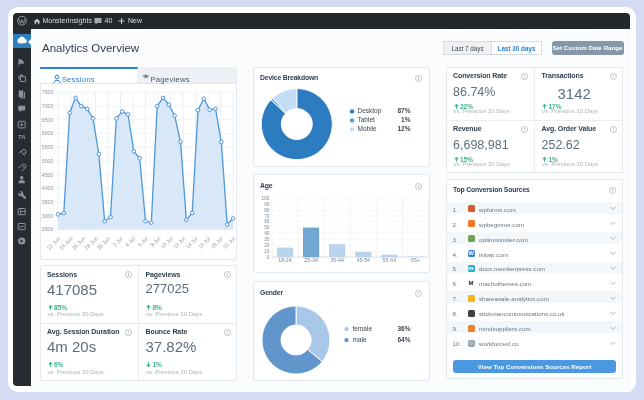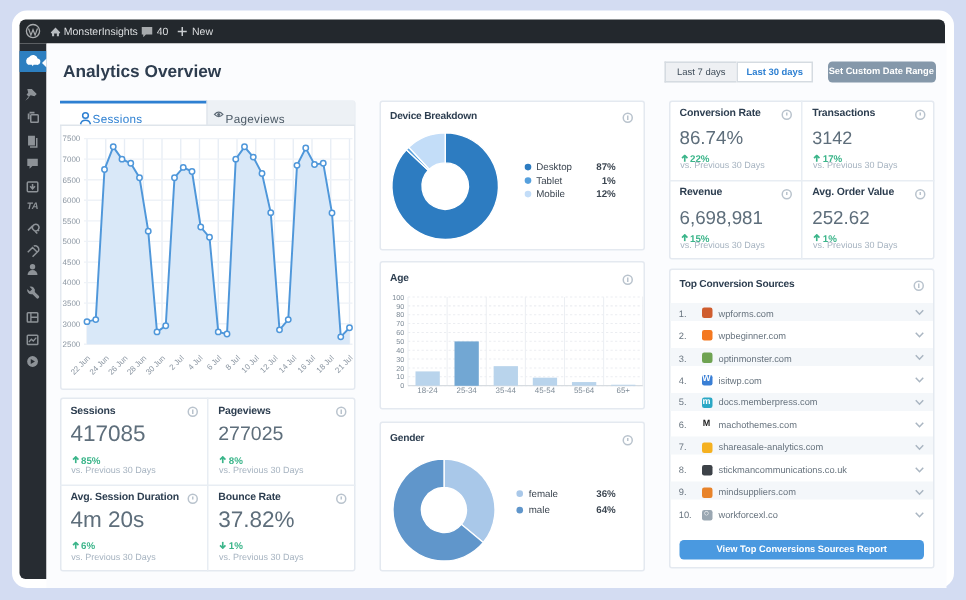--- a/index.html
+++ b/index.html
@@ -72,21 +72,21 @@
       <rect x="5.2" y="194.5" width="7" height="6.2" rx="0.5" fill="none" stroke="#8d9297" stroke-width="1"></rect>
       <path d="M6.3 199 l1.6 -1.9 l1.3 1.2 l2 -2.2" fill="none" stroke="#8d9297" stroke-width="0.9"></path>
 
       <circle cx="8.7" cy="212" r="3.6"></circle>
       <path d="M7.5 210.3 L10.3 212 L7.5 213.7 z" fill="#272c32"></path>
     </g>
   </svg>
   <div class="abs" style="left:14.5px;top:10px;width:0;height:0;border-top:3px solid transparent;border-bottom:3px solid transparent;border-right:3px solid #fbfcfe"></div>
 </div>
 <div class="abs content"></div>
-<div class="abs" style="left:42px;top:42px;font-size:11.5px;font-weight:bold;color:#2e3d4f">Analytics Overview</div>
+<div class="abs" style="left:42px;top:42px;font-size:11.5px;font-weight:normal;color:#2e3d4f">Analytics Overview</div>
 
 <div class="abs" style="left:443px;top:40.5px;width:48px;height:14px;background:#eef0f3;border:1px solid #d5dbe1;border-right:none;font-size:6.3px;color:#3c4a57;text-align:center;line-height:13px">Last 7 days</div>
 <div class="abs" style="left:491px;top:40.5px;width:51px;height:14px;background:#fff;border:1px solid #d5dbe1;font-size:6.3px;font-weight:bold;color:#2e80d2;text-align:center;line-height:13px">Last 30 days</div>
 <div class="abs" style="left:551.5px;top:40.5px;width:72px;height:14px;background:#8598aa;border-radius:3px;font-size:6.2px;font-weight:bold;color:#fff;text-align:center;line-height:14px">Set Custom Date Range</div>
 
 <div class="panel" style="left:40px;top:66.5px;width:196.5px;height:193.5px"></div>
 <div class="abs" style="left:40px;top:66.5px;width:196.5px;height:193.5px">
   <svg width="196.5" height="193.5">
 
     <rect x="0" y="0" width="196.5" height="16.5" fill="#edf1f5"></rect>
@@ -418,21 +418,21 @@
     <div class="info" style="left:75.3px;top:6px"></div>
     <div class="bigval" style="position:absolute;left:7px;top:18.2px;font-size:12.5px">86.74%</div>
     <div class="green" style="position:absolute;left:7.5px;top:36.2px"><svg width="5" height="5" style="margin-right:1.5px">
         <path d="M2.5 4.8 V1 M0.7 2.4 L2.5 0.6 L4.3 2.4" fill="none" stroke="#3bb58a" stroke-width="1.1"></path>
       </svg>22%</div>
     <div class="vs" style="position:absolute;left:7.5px;top:41.5px">vs. Previous 30 Days</div>
   </div>
 <div class="statbox" style="left:534.5px;top:66.5px;width:88px">
     <div class="label" style="position:absolute;left:7px;top:5.5px">Transactions</div>
     <div class="info" style="left:75.3px;top:6px"></div>
-    <div class="bigval" style="position:absolute;left:7px;top:18.2px;font-size:12px">3142</div>
+    <div class="bigval" style="position:absolute;left:23px;top:18.2px;font-size:15px">3142</div>
     <div class="green" style="position:absolute;left:7.5px;top:36.2px"><svg width="5" height="5" style="margin-right:1.5px">
         <path d="M2.5 4.8 V1 M0.7 2.4 L2.5 0.6 L4.3 2.4" fill="none" stroke="#3bb58a" stroke-width="1.1"></path>
       </svg>17%</div>
     <div class="vs" style="position:absolute;left:7.5px;top:41.5px">vs. Previous 30 Days</div>
   </div>
 <div class="statbox" style="left:446px;top:119.5px;width:88px">
     <div class="label" style="position:absolute;left:7px;top:5.5px">Revenue</div>
     <div class="info" style="left:75.3px;top:6px"></div>
     <div class="bigval" style="position:absolute;left:7px;top:18.2px;font-size:12.5px">6,698,981</div>
     <div class="green" style="position:absolute;left:7.5px;top:36.2px"><svg width="5" height="5" style="margin-right:1.5px">

